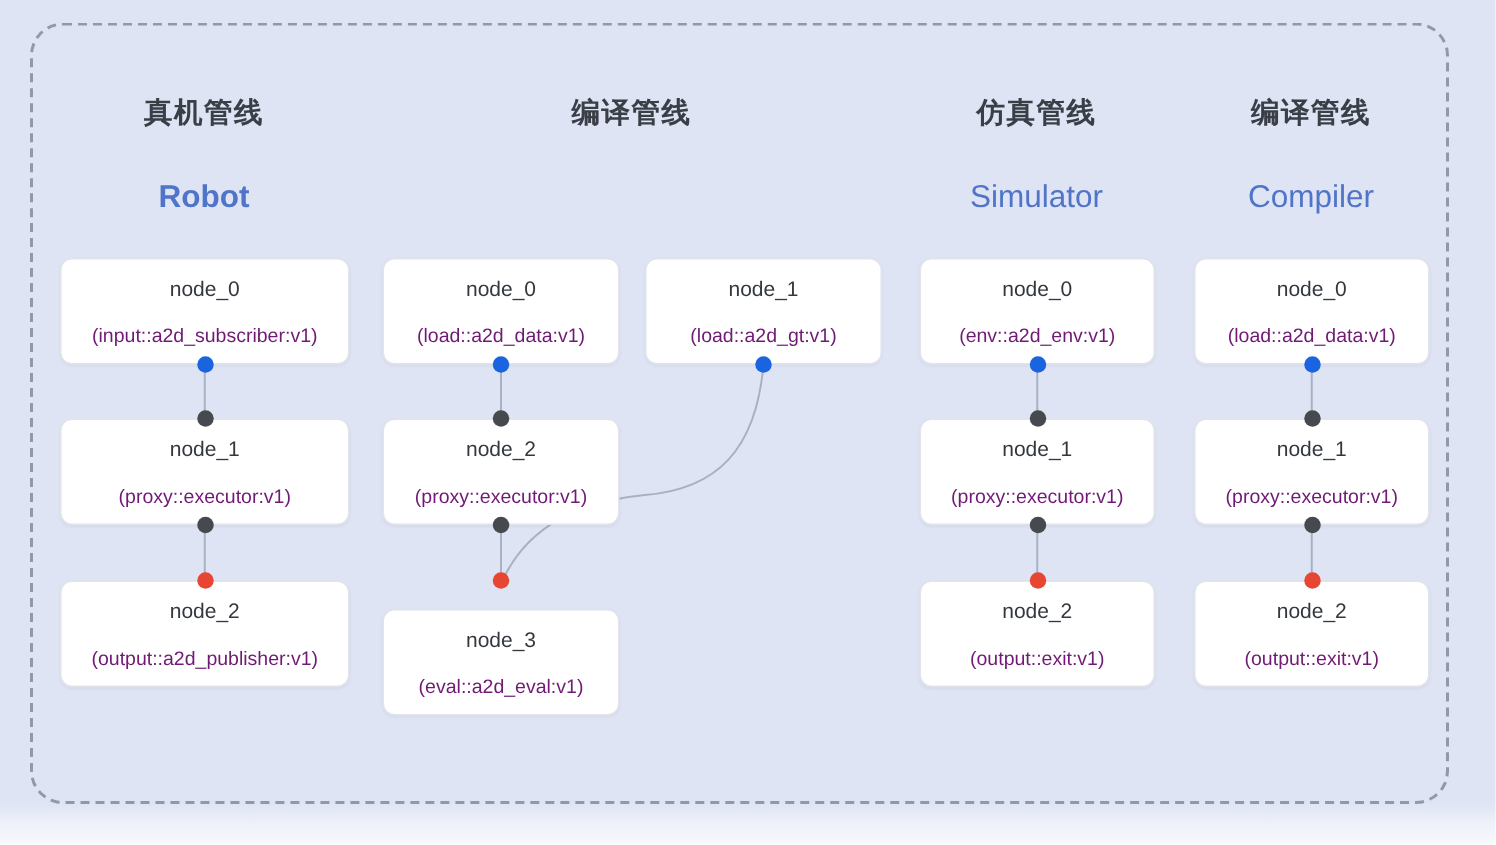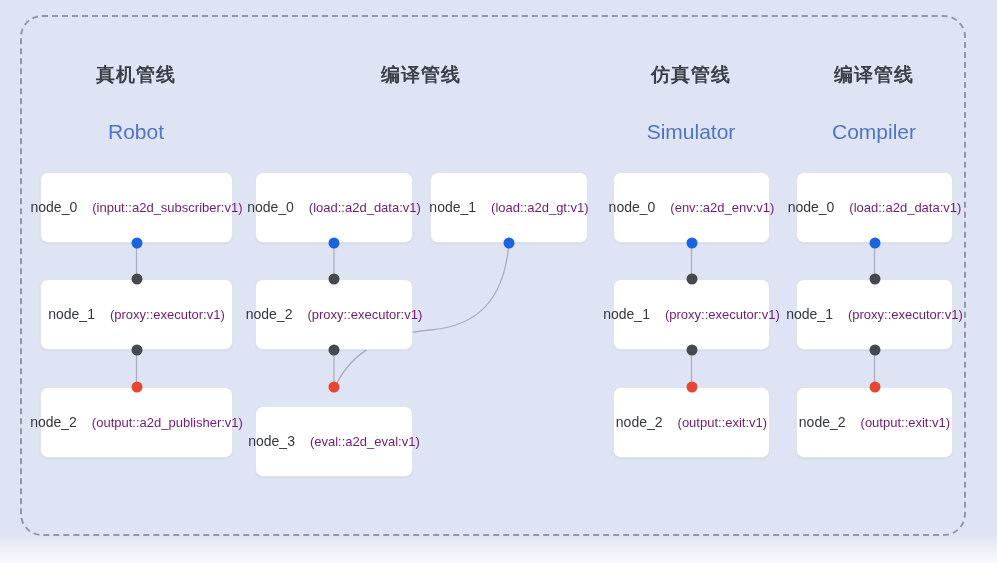--- a/index.html
+++ b/index.html
@@ -32,21 +32,21 @@
   .edge-layer{
     position:absolute;left:0;top:0;z-index:1;
   }
   .node{
     position:absolute;height:71px;z-index:2;
     background:#ffffff;
     border:1px solid #e1e4ea;
     border-radius:8px;
     box-sizing:border-box;
     box-shadow:0 1px 2px rgba(60,70,90,0.06);
-    display:flex;flex-direction:row;align-items:center;justify-content:center;
+    display:flex;flex-direction:column;align-items:center;justify-content:center;
     gap:15px;
   }
   .node-name{font-size:14px;color:#33383f;line-height:17px;}
   .node-type{font-size:13px;color:#701a75;line-height:16px;}
   .dot{
     position:absolute;width:11px;height:11px;border-radius:50%;
     transform:translate(-50%,-50%);z-index:3;
   }
   .dot-blue{background:#1b64e0;}
   .dot-dark{background:#46494e;}
@@ -57,21 +57,21 @@
 
 <div class="canvas">
 
   <div class="dashed-frame"></div>
 
   <div class="title-cn" style="left:36px;">真机管线</div>
   <div class="title-cn" style="left:321px;">编译管线</div>
   <div class="title-cn" style="left:591px;">仿真管线</div>
   <div class="title-cn" style="left:774px;">编译管线</div>
 
-  <div class="title-en" style="left:36px;">Robot</div>
+  <div class="title-en" style="left:36px;font-weight:bold;">Robot</div>
   <div class="title-en" style="left:591px;">Simulator</div>
   <div class="title-en" style="left:774px;">Compiler</div>
 
   <svg class="edge-layer" width="997" height="563">
     <g stroke="#a7b0c3" stroke-width="1.3" fill="none">
 
       <path d="M136.5 243 L136.5 279"></path>
       <path d="M136.5 350 L136.5 387"></path>
 
       <path d="M334 243 L334 279"></path>

